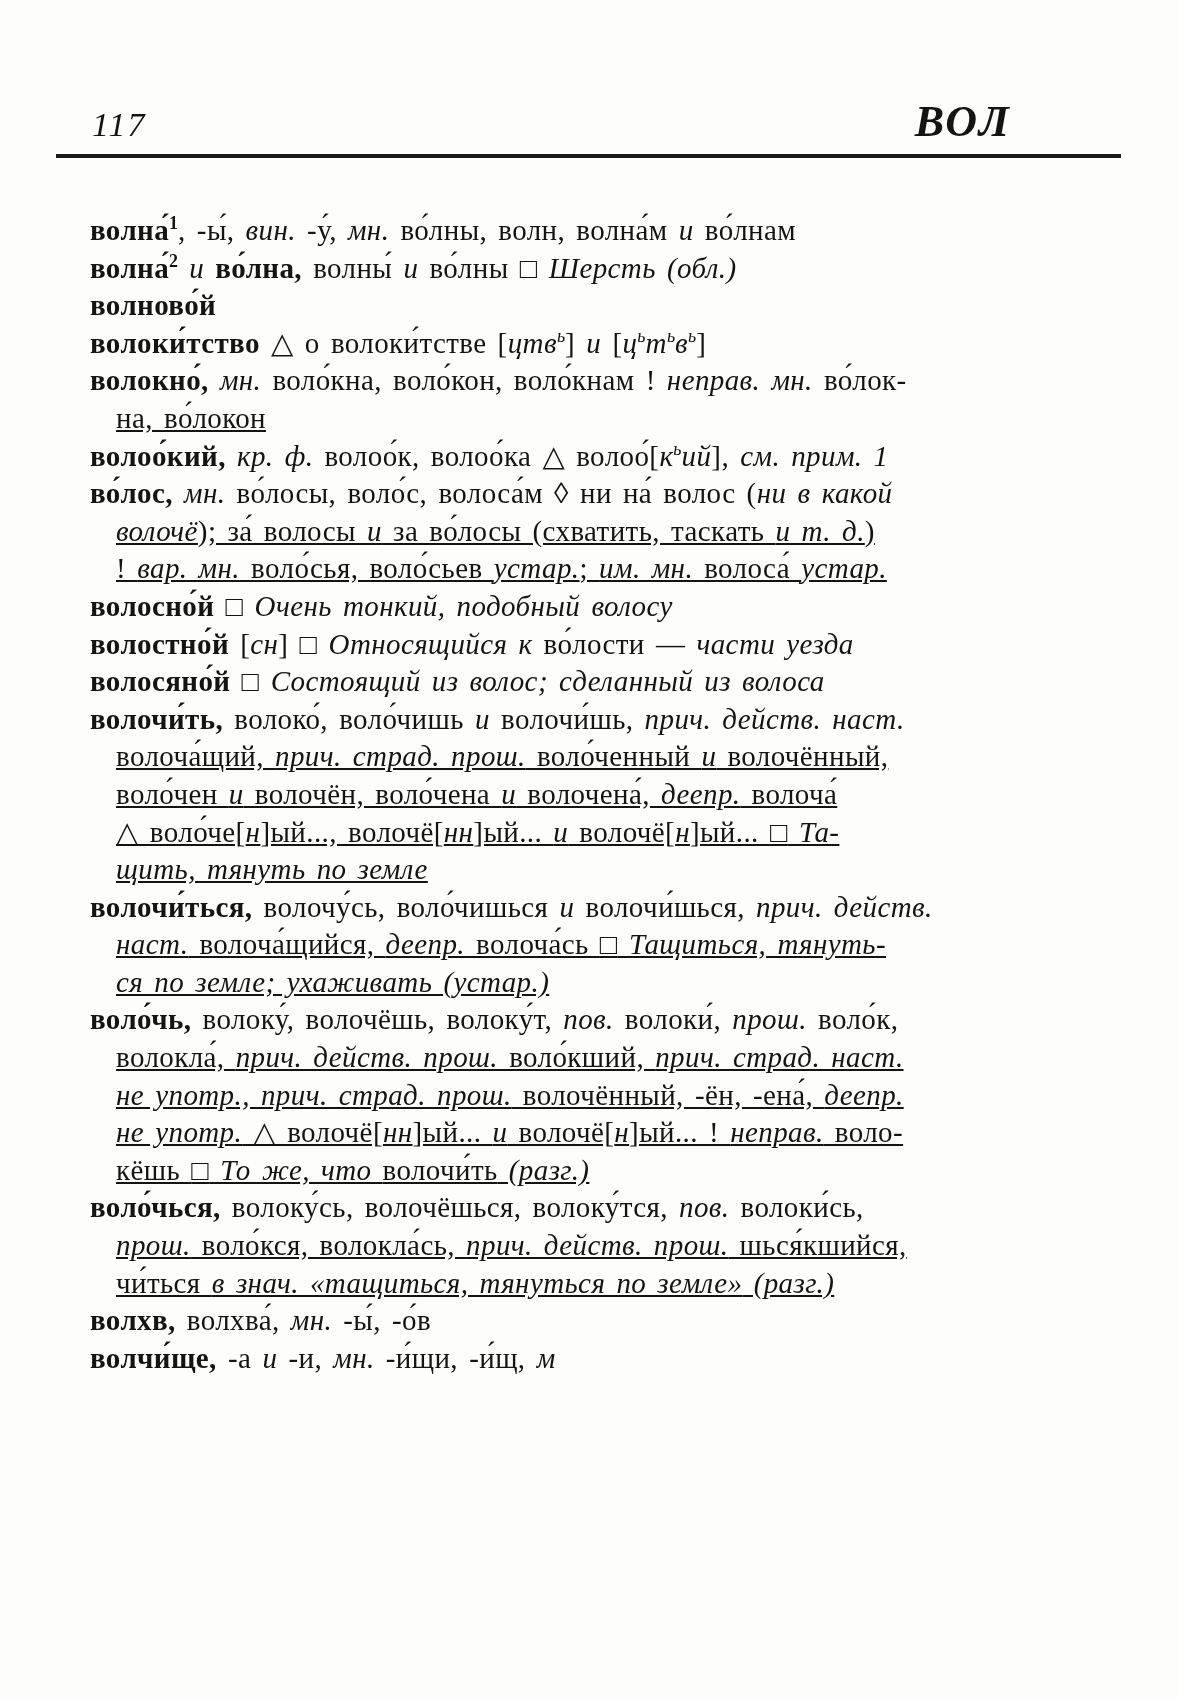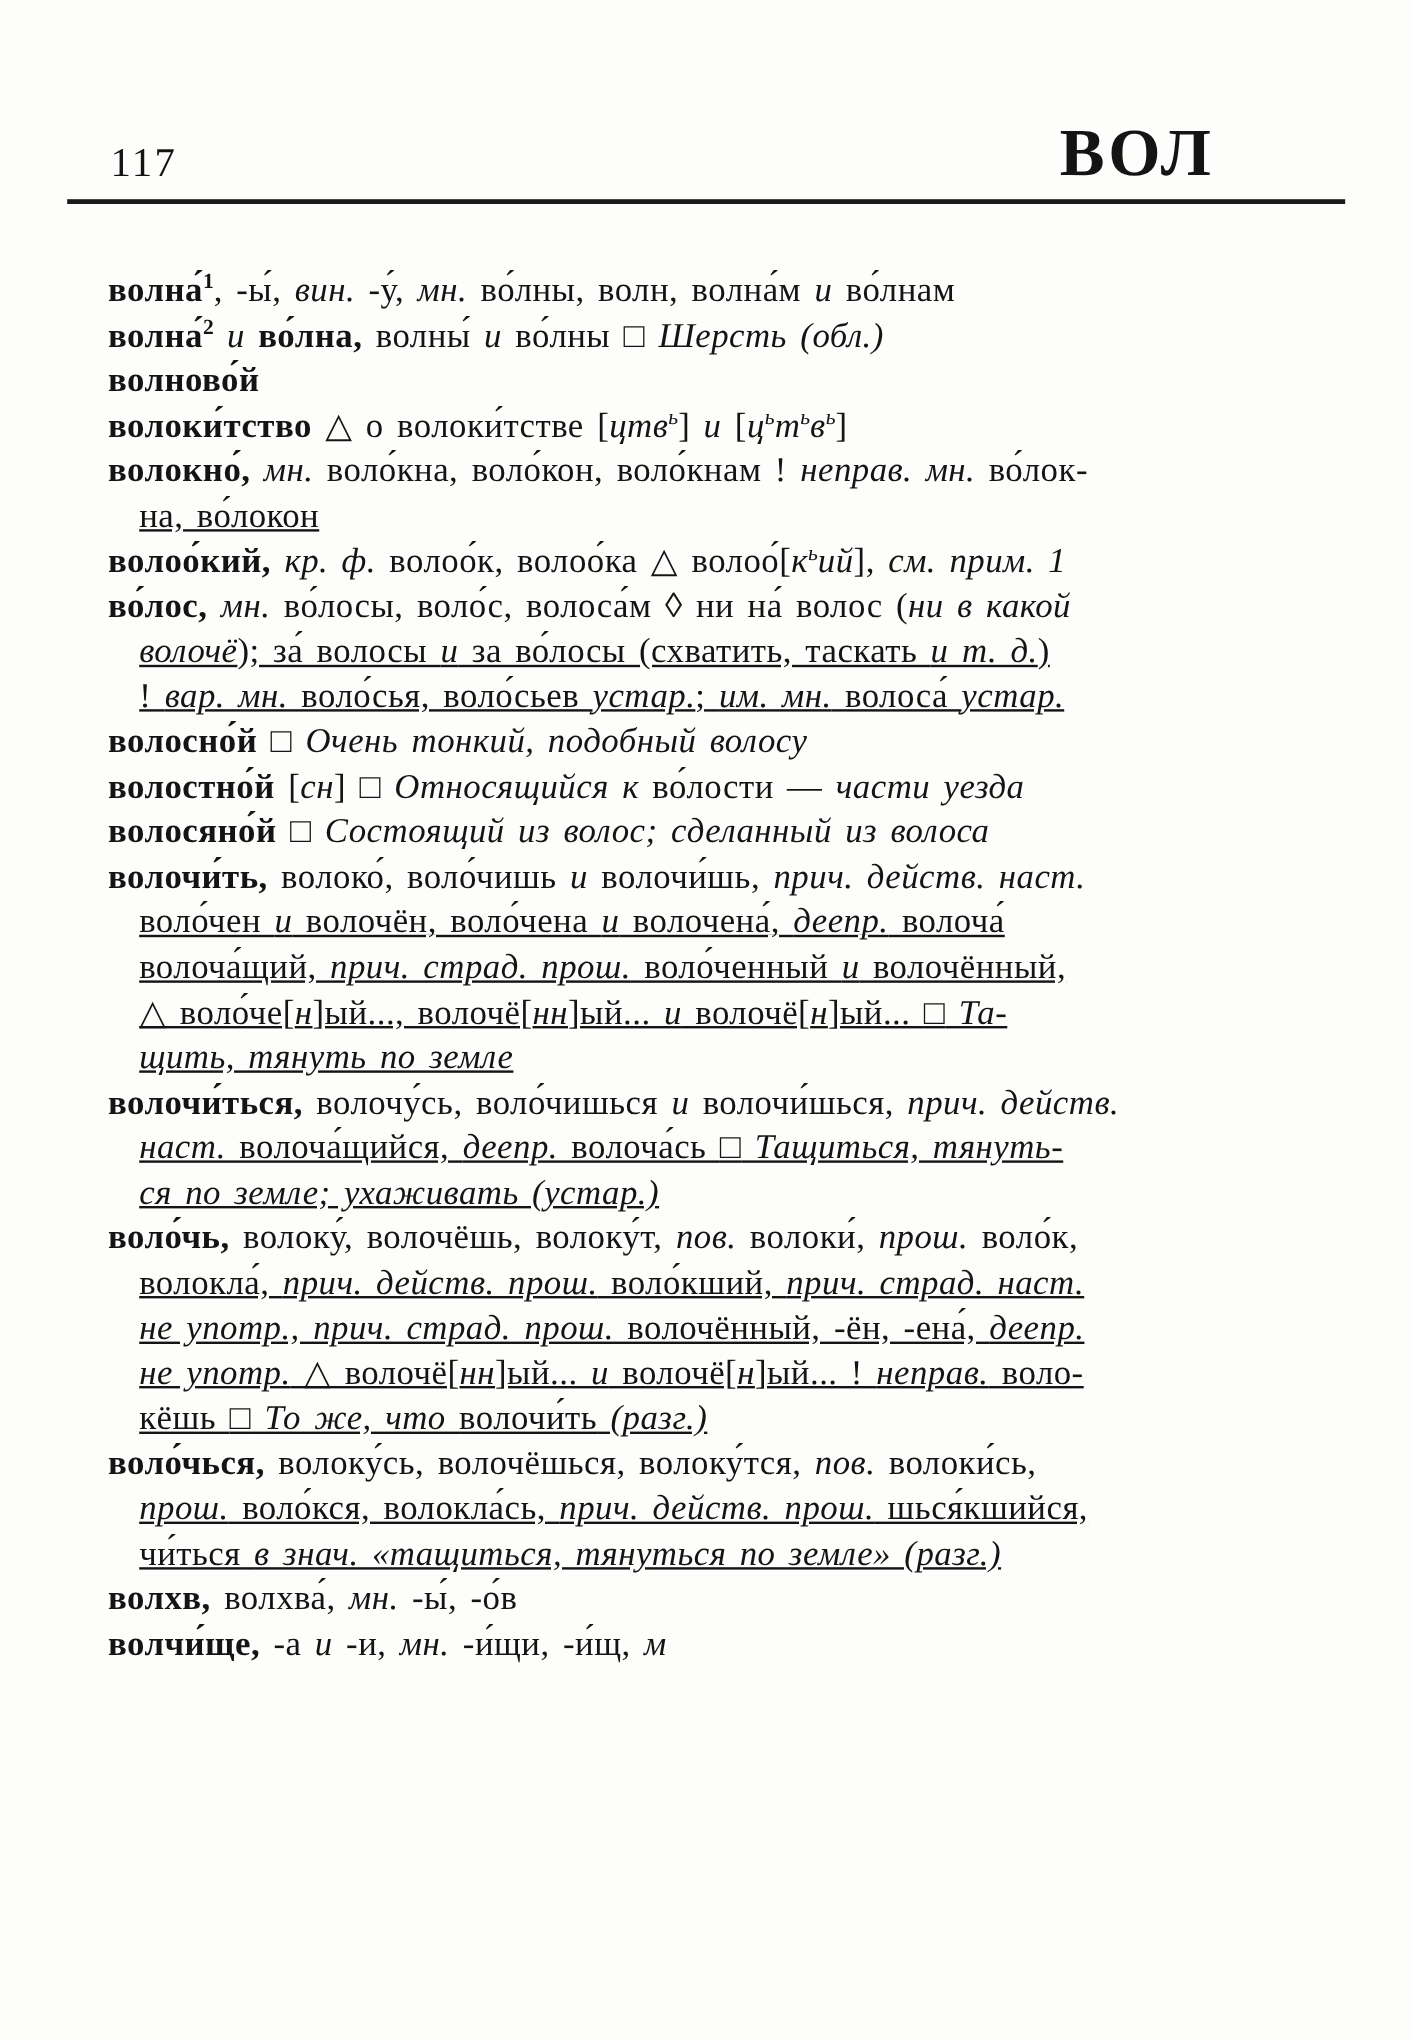--- a/index.html
+++ b/index.html
@@ -10,27 +10,28 @@
     font-family: "Liberation Serif", serif;
     overflow: hidden;
   }
   .page { padding-top: 100px; }
 
   header.pagehead {
     display: flex;
     justify-content: space-between;
     align-items: flex-end;
     margin: 0 166px 0 92px;
+    font-style: italic;
   }
   .page-number {
     font-size: 34px;
     letter-spacing: 2px;
   }
   .running-head {
-    font-size: 56px;
+    font-size: 44px;
     font-weight: 700;
     letter-spacing: 3px;
     line-height: 1;
   }
   .rule {
     border-top: 4px solid #1c1c1c;
     margin: 10px 57px 0 56px;
     height: 0;
   }
 
@@ -94,22 +95,22 @@
         <span class="line"><span class="s-b">волосно́й</span><span class="s-n"> </span><span class="s-y">□</span><span class="s-i"> Очень тонкий, подобный волосу</span></span>
       </p>
       <p class="entry">
         <span class="line"><span class="s-b">волостно́й</span><span class="s-n"> [</span><span class="s-i">сн</span><span class="s-n">] </span><span class="s-y">□</span><span class="s-i"> Относящийся к </span><span class="s-n">во́лости</span><span class="s-n"> — </span><span class="s-i">части уезда</span></span>
       </p>
       <p class="entry">
         <span class="line"><span class="s-b">волосяно́й</span><span class="s-n"> </span><span class="s-y">□</span><span class="s-i"> Состоящий из волос; сделанный из волоса</span></span>
       </p>
       <p class="entry">
         <span class="line"><span class="s-b">волочи́ть,</span><span class="s-n"> волоко́, воло́чишь </span><span class="s-i">и</span><span class="s-n"> волочи́шь, </span><span class="s-i">прич. действ. наст.</span></span>
+        <span class="line cont"><span class="s-n">волоча́щий, </span><span class="s-i">прич. страд. прош.</span><span class="s-n"> воло́ченный </span><span class="s-i">и</span><span class="s-n"> волочённый,</span></span>
         <span class="line cont"><span class="s-n">воло́чен </span><span class="s-i">и</span><span class="s-n"> волочён, воло́чена </span><span class="s-i">и</span><span class="s-n"> волочена́, </span><span class="s-i">деепр.</span><span class="s-n"> волоча́</span></span>
-        <span class="line cont"><span class="s-n">волоча́щий, </span><span class="s-i">прич. страд. прош.</span><span class="s-n"> воло́ченный </span><span class="s-i">и</span><span class="s-n"> волочённый,</span></span>
         <span class="line cont"><span class="s-n">△ воло́че[</span><span class="s-i">н</span><span class="s-n">]ый..., волочё[</span><span class="s-i">нн</span><span class="s-n">]ый... </span><span class="s-i">и</span><span class="s-n"> волочё[</span><span class="s-i">н</span><span class="s-n">]ый... </span><span class="s-y">□</span><span class="s-i"> Та-</span></span>
         <span class="line cont"><span class="s-i">щить, тянуть по земле</span></span>
       </p>
       <p class="entry">
         <span class="line"><span class="s-b">волочи́ться,</span><span class="s-n"> волочу́сь, воло́чишься </span><span class="s-i">и</span><span class="s-n"> волочи́шься, </span><span class="s-i">прич. действ.</span></span>
         <span class="line cont"><span class="s-i">наст.</span><span class="s-n"> волоча́щийся, </span><span class="s-i">деепр.</span><span class="s-n"> волоча́сь </span><span class="s-y">□</span><span class="s-i"> Тащиться, тянуть-</span></span>
         <span class="line cont"><span class="s-i">ся по земле; ухаживать (устар.)</span></span>
       </p>
       <p class="entry">
         <span class="line"><span class="s-b">воло́чь,</span><span class="s-n"> волоку́, волочёшь, волоку́т, </span><span class="s-i">пов.</span><span class="s-n"> волоки́, </span><span class="s-i">прош.</span><span class="s-n"> воло́к,</span></span>

